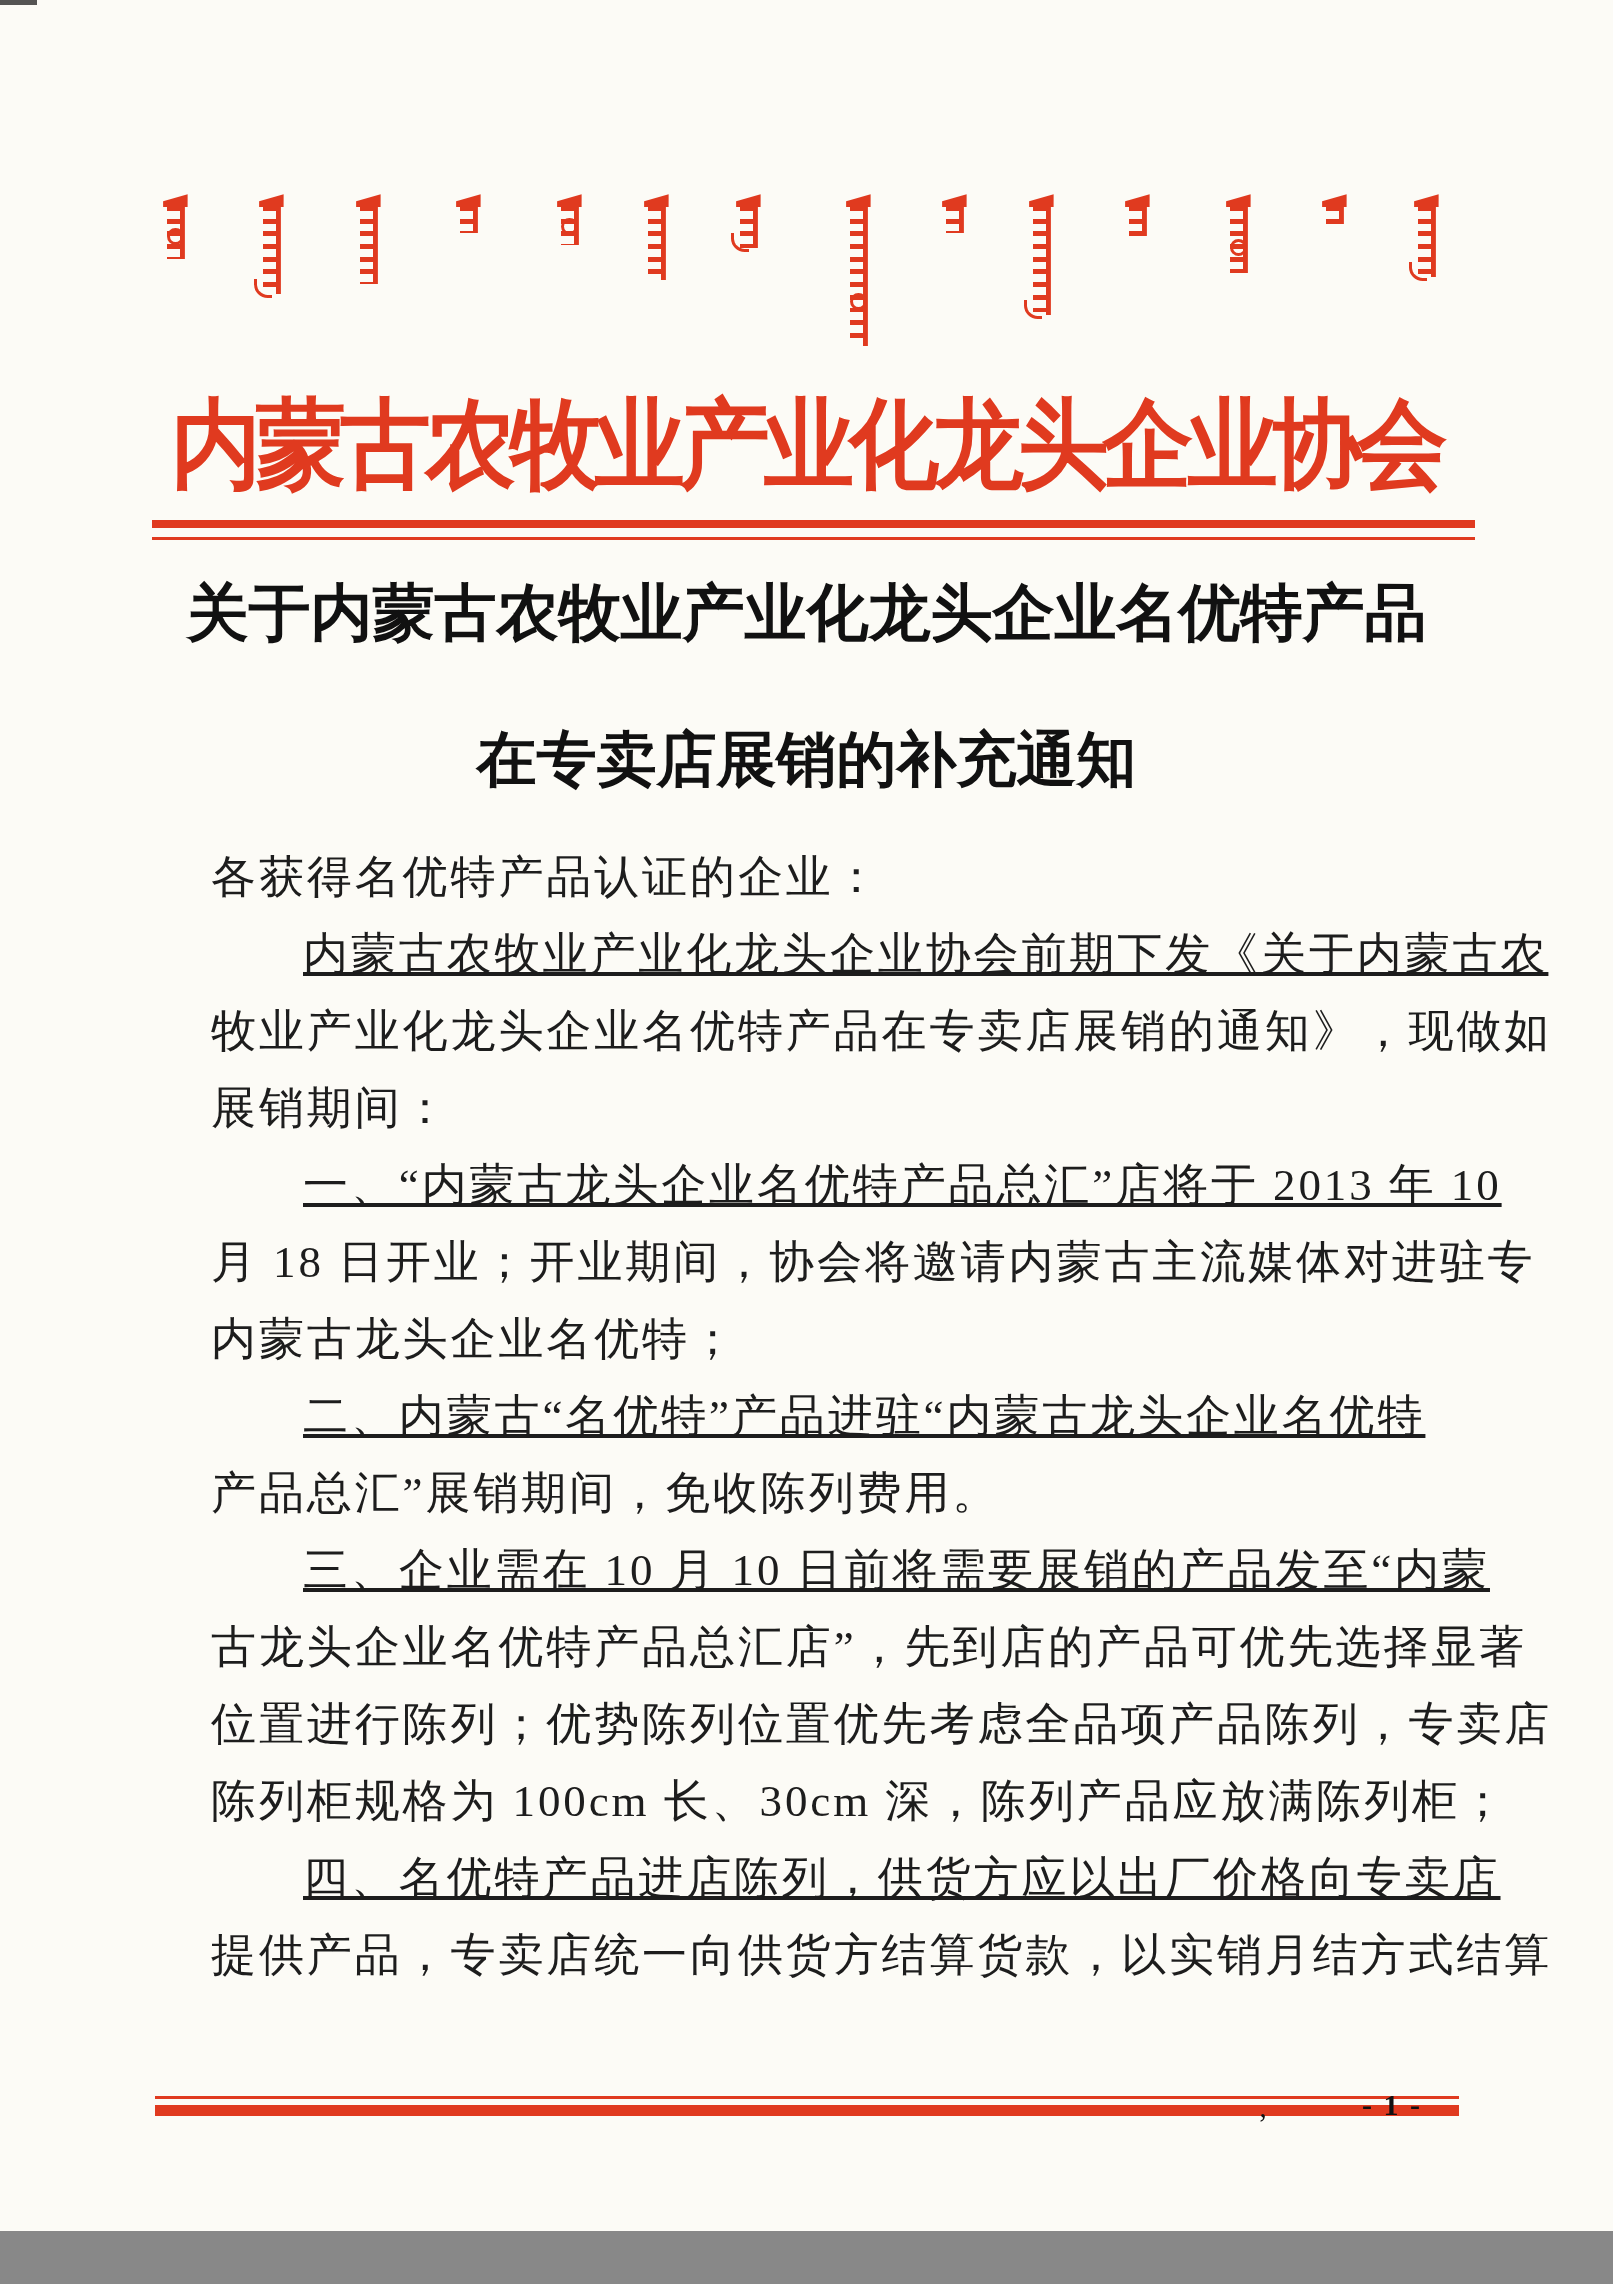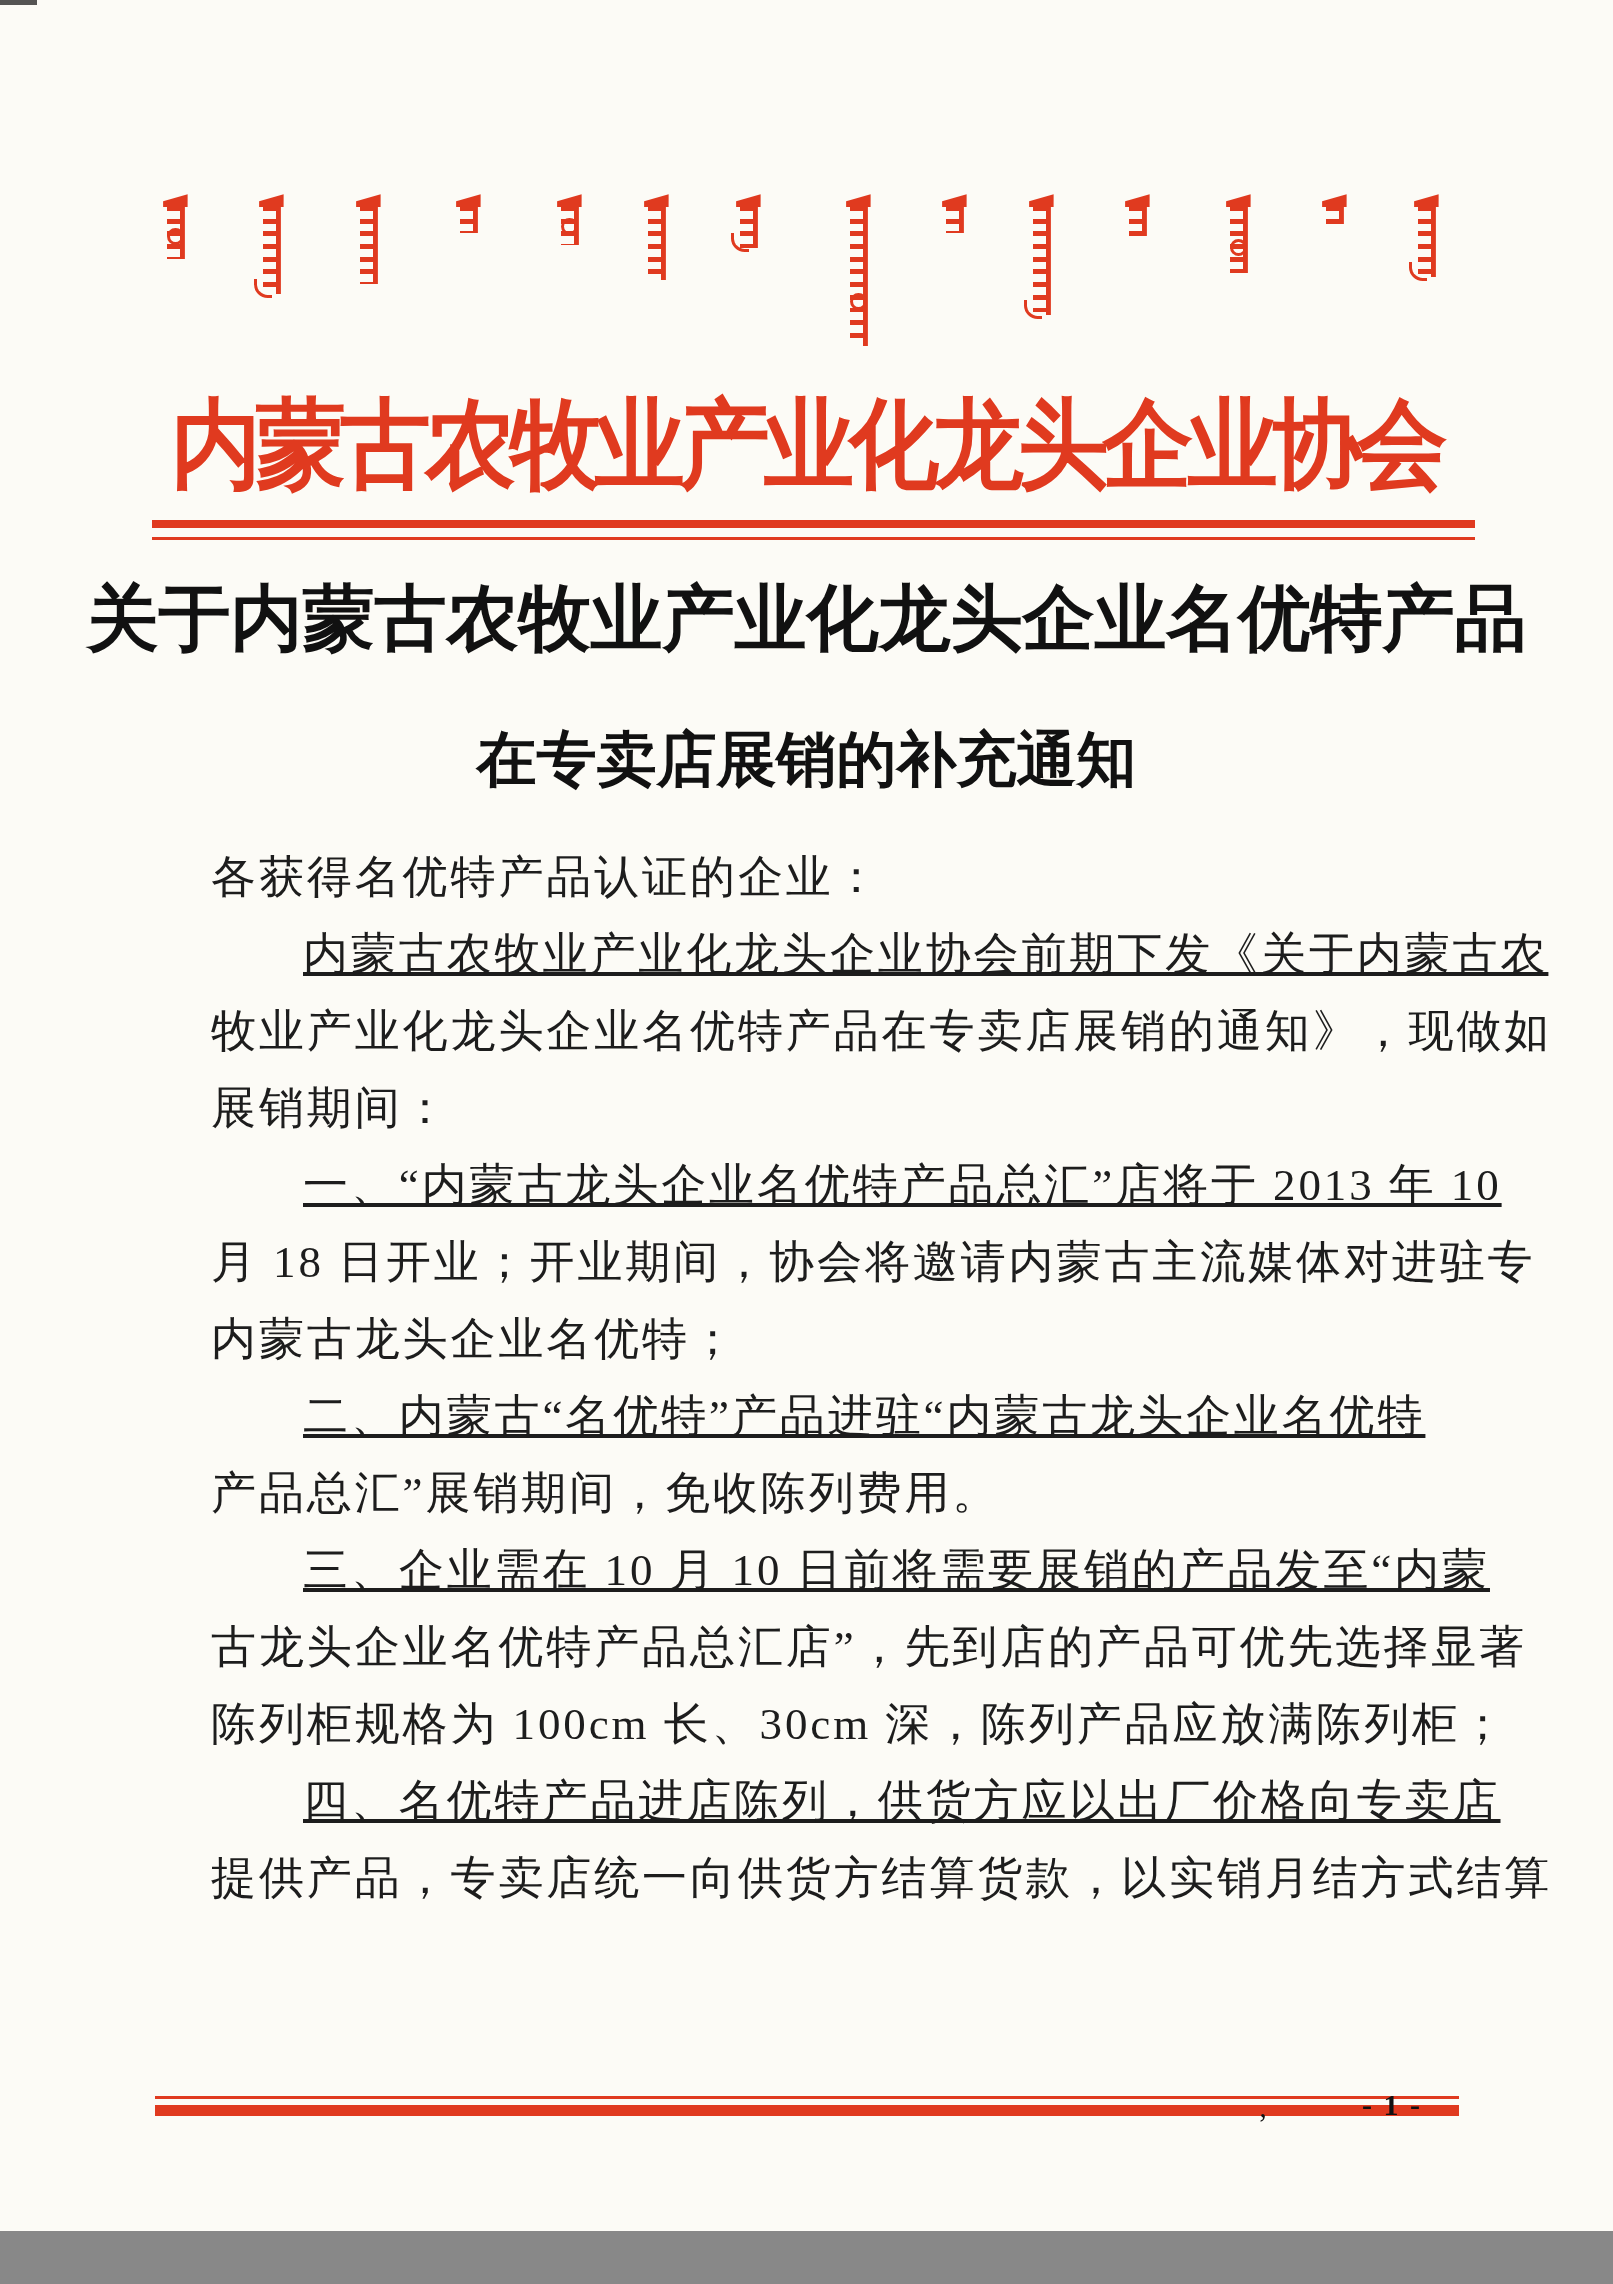--- a/index.html
+++ b/index.html
@@ -54,21 +54,21 @@
   .rule.head-thick{top:520px;left:152px;width:1323px;height:7.8px;}
   .rule.head-thin {top:537px;left:152px;width:1323px;height:2.9px;}
   .rule.foot-thin {top:2096px;left:155px;width:1304px;height:2.9px;}
   .rule.foot-thick{top:2105px;left:155px;width:1304px;height:10.8px;}
 
   
   .doc-title{
     position:absolute;left:0;width:100%;text-align:center;white-space:nowrap;
     font-weight:bold;color:#111;
   }
-  .doc-title.l1{top:571px;font-size:72px;letter-spacing:0px;}
+  .doc-title.l1{top:571px;font-size:62px;letter-spacing:0px;}
   .doc-title.l2{top:720px;font-size:60px;letter-spacing:0px;}
 
   
   .body-block{
     position:absolute;top:839px;left:211px;right:180px;
     color:var(--ink);
   }
   .bline{
     height:77px;line-height:77px;
     font-size:45px;letter-spacing:2.9px;white-space:nowrap;
@@ -121,20 +121,21 @@
     <div class="bline indent">内蒙古农牧业产业化龙头企业协会前期下发《关于内蒙古农</div>
     <div class="bline">牧业产业化龙头企业名优特产品在专卖店展销的通知》，现做如</div>
     <div class="bline">展销期间：</div>
     <div class="bline indent">一、“内蒙古龙头企业名优特产品总汇”店将于 2013 年 10</div>
     <div class="bline">月 18 日开业；开业期间，协会将邀请内蒙古主流媒体对进驻专</div>
     <div class="bline">内蒙古龙头企业名优特；</div>
     <div class="bline indent">二、内蒙古“名优特”产品进驻“内蒙古龙头企业名优特</div>
     <div class="bline">产品总汇”展销期间，免收陈列费用。</div>
     <div class="bline indent">三、企业需在 10 月 10 日前将需要展销的产品发至“内蒙</div>
     <div class="bline">古龙头企业名优特产品总汇店”，先到店的产品可优先选择显著</div>
+    <div class="bline">位置进行陈列；优势陈列位置优先考虑全品项产品陈列，专卖店</div>
     <div class="bline">陈列柜规格为 100cm 长、30cm 深，陈列产品应放满陈列柜；</div>
     <div class="bline indent">四、名优特产品进店陈列，供货方应以出厂价格向专卖店</div>
     <div class="bline">提供产品，专卖店统一向供货方结算货款，以实销月结方式结算</div>
   </div>
 
   <div class="rule foot-thin"></div>
   <div class="rule foot-thick"></div>
   <div class="stray-mark">’</div>
   <div class="page-number">- 1 -</div>
 

